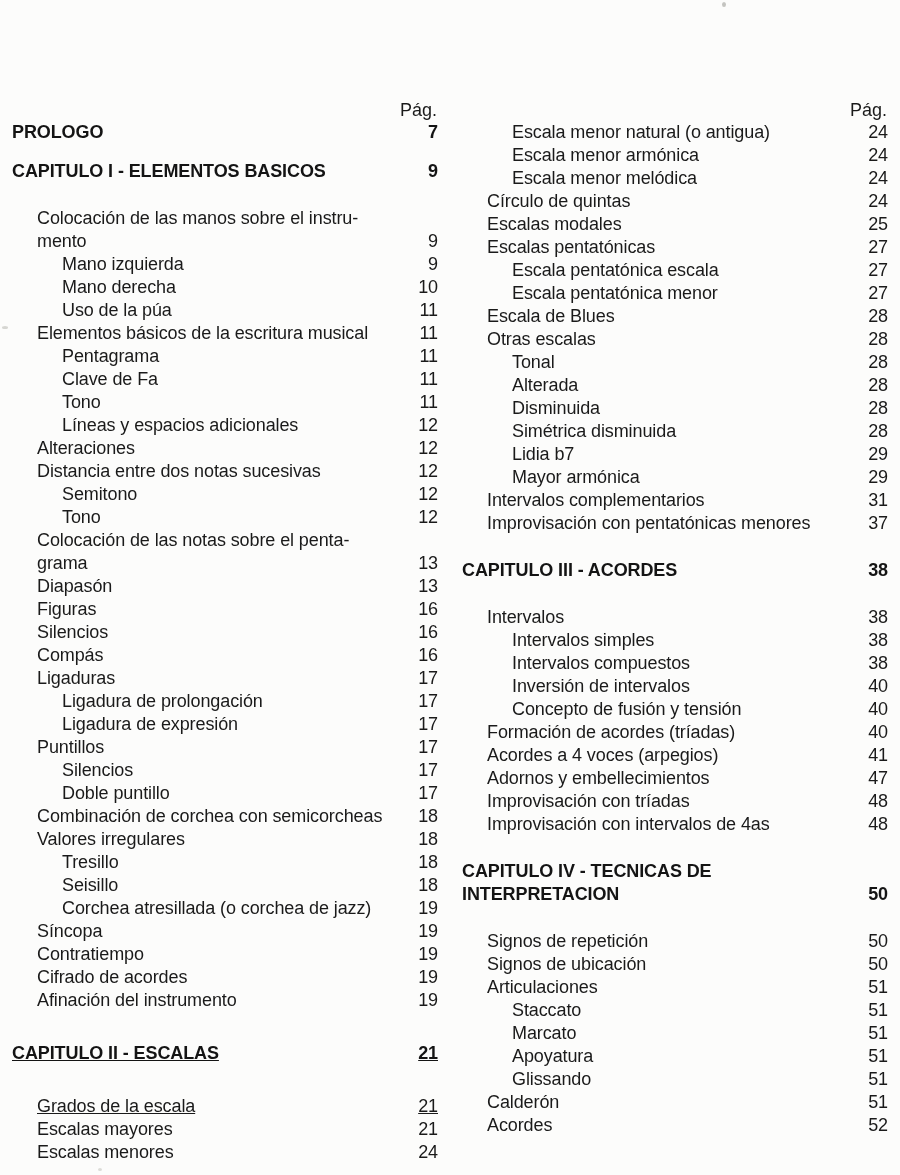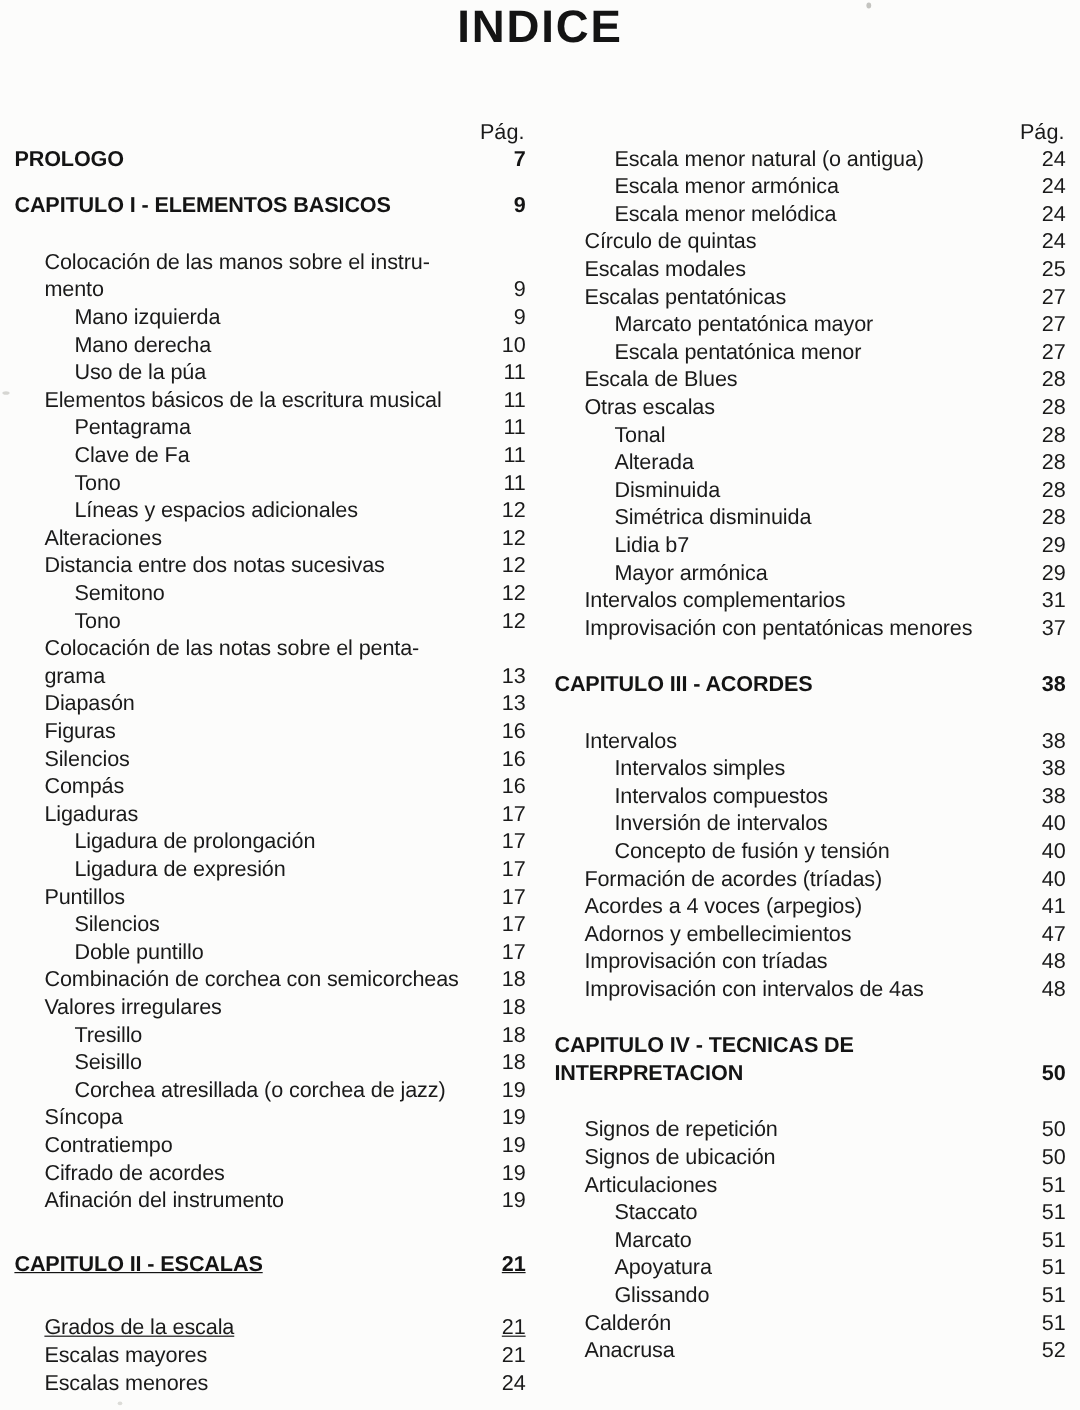--- a/index.html
+++ b/index.html
@@ -58,21 +58,20 @@
   .gap-xl { margin-top: 30px; text-decoration: underline; }
   .speck { position: absolute; background: #c4c4c0; border-radius: 50%; }
   .s1 { left: 722px; top: 2px;   width: 4px; height: 5px; }
   .s2 { left: 2px;   top: 326px; width: 6px; height: 3px; background: #d6d6d2; }
   .s3 { left: 98px;  top: 1168px; width: 4px; height: 3px; background: #dcdcd8; }
 </style>
 </head>
 <body>
 
 <div class="page">
-  <h1 class="title">INDICE</h1>
 
   <div class="columns">
     <div class="col">
       <div class="page-header">Pág.</div>
       <div>
           <div class="entry level-0 bold">
             <span class="entry-label">PROLOGO</span>
             <span class="entry-page">7</span>
           </div>
           <div class="entry level-0 bold gap-md">
@@ -252,21 +251,21 @@
           </div>
           <div class="entry level-1">
             <span class="entry-label">Escalas modales</span>
             <span class="entry-page">25</span>
           </div>
           <div class="entry level-1">
             <span class="entry-label">Escalas pentatónicas</span>
             <span class="entry-page">27</span>
           </div>
           <div class="entry level-2">
-            <span class="entry-label">Marcato pentatónica mayor</span>
+            <span class="entry-label">Escala pentatónica escala</span>
             <span class="entry-page">27</span>
           </div>
           <div class="entry level-2">
             <span class="entry-label">Escala pentatónica menor</span>
             <span class="entry-page">27</span>
           </div>
           <div class="entry level-1">
             <span class="entry-label">Escala de Blues</span>
             <span class="entry-page">28</span>
           </div>
@@ -381,21 +380,21 @@
           </div>
           <div class="entry level-2">
             <span class="entry-label">Glissando</span>
             <span class="entry-page">51</span>
           </div>
           <div class="entry level-1">
             <span class="entry-label">Calderón</span>
             <span class="entry-page">51</span>
           </div>
           <div class="entry level-1">
-            <span class="entry-label">Anacrusa</span>
+            <span class="entry-label">Acordes</span>
             <span class="entry-page">52</span>
           </div>
         </div>
     </div>
   </div>
 
   <div class="speck s1"></div>
   <div class="speck s2"></div>
   <div class="speck s3"></div>
 </div>

